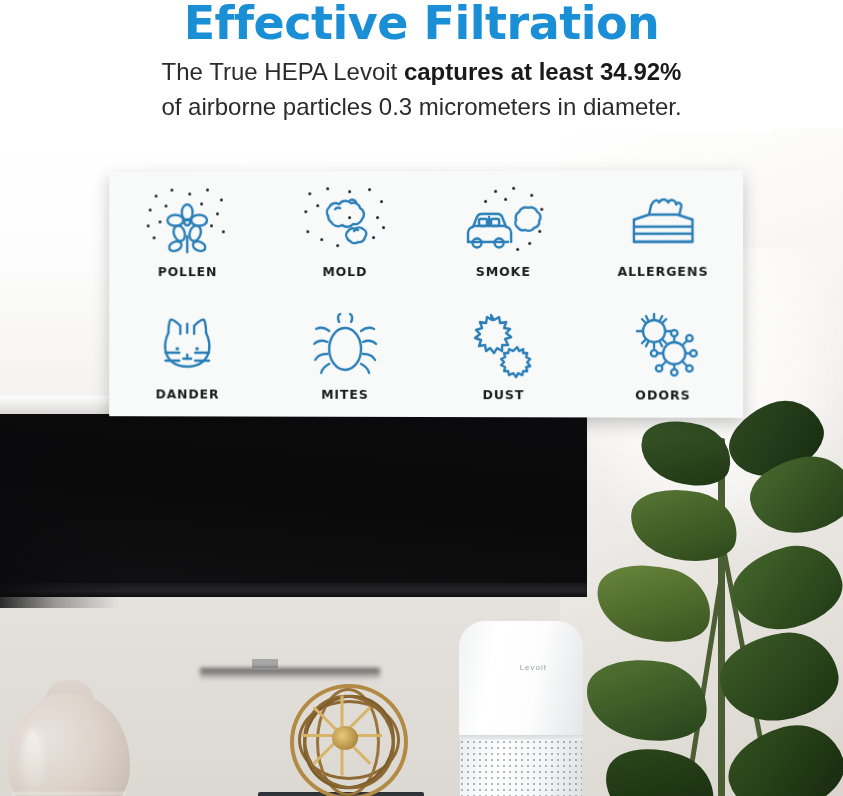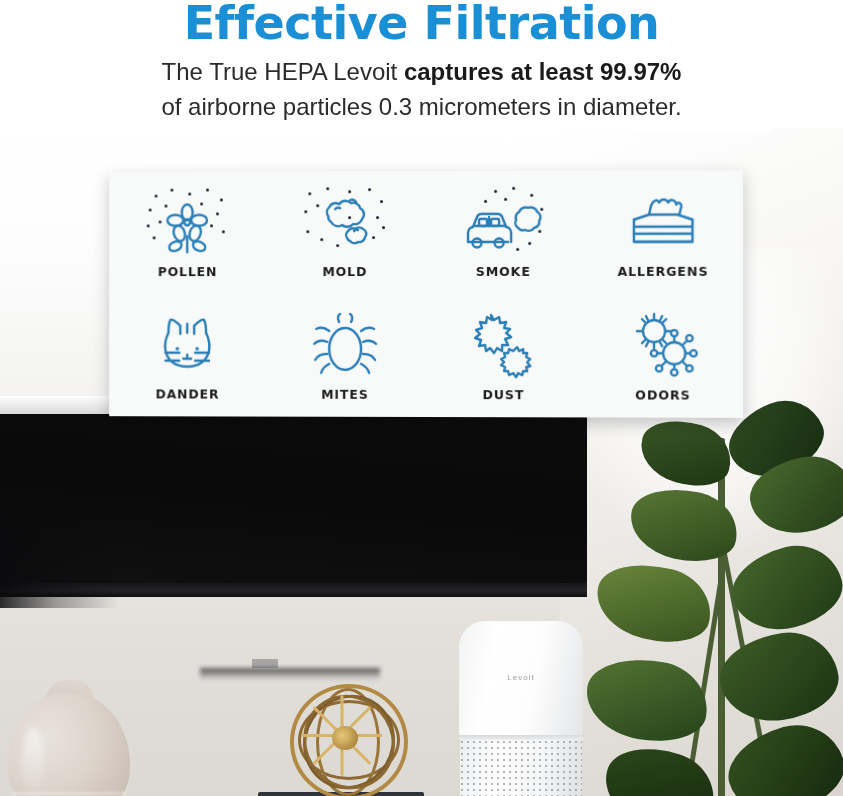--- a/index.html
+++ b/index.html
@@ -71,22 +71,22 @@
   .pur-top{position:absolute;left:0;top:0;width:124px;height:118px;
       background:linear-gradient(100deg,#f2f3f4 0%,#ffffff 28%,#fdfdfd 60%,#e3e5e7 100%);
       border-radius:26px 26px 6px 6px;}
   .pur-seam{position:absolute;left:0;top:114px;width:124px;height:5px;
       background:linear-gradient(180deg,#d7d9db,#eceef0);}
   .pur-mesh{position:absolute;left:1px;top:119px;width:122px;height:82px;
       background:
         radial-gradient(circle at 2px 2px, rgba(120,124,128,.55) 1.1px, rgba(0,0,0,0) 1.5px) 0 0/6px 6px,
         linear-gradient(100deg,#eceef0 0%,#ffffff 30%,#f4f5f6 65%,#dcdee0 100%);
       border-radius:3px 3px 18px 18px;}
-  .pur-brand{position:absolute;left:36px;top:52px;width:52px;height:10px;
-      color:#9b9ea1;font-size:8px;letter-spacing:1px;text-align:center;line-height:10px;}
+  .pur-brand{position:absolute;left:36px;top:42px;width:52px;height:10px;
+      color:#9b9ea1;font-size:8px;letter-spacing:1px;text-align:right;line-height:10px;}
 
   
   .plant{position:absolute;left:600px;top:270px;width:243px;height:526px;}
   .stem{position:absolute;background:#4a5d33;border-radius:2px;}
   .leaf{position:absolute;border-radius:58% 42% 52% 48%/46% 58% 42% 54%;}
 
   
   .header{position:absolute;left:0;top:0;width:771px;height:132px;background:#fff;z-index:5;}
   .title{position:absolute;left:0;top:-4px;width:843px;text-align:center;
       font-size:46px;font-weight:bold;letter-spacing:-.5px;color:#1a8fd6;
@@ -174,21 +174,21 @@
       <div class="pur-top"></div>
       <div class="pur-brand">Levoit</div>
       <div class="pur-seam"></div>
       <div class="pur-mesh"></div>
 
     </div>
   </div>
 
   <div class="header">
     <div class="title">Effective Filtration</div>
-    <div class="sub1"><span>The True HEPA Levoit </span><b>captures at least 99.97%</b></div>
+    <div class="sub1"><span>The True HEPA Levoit </span><b>captures at least 34.92%</b></div>
     <div class="sub2">of airborne particles 0.3 micrometers in diameter.</div>
   </div>
 
   <div class="panel">
     <div class="grid">
 
       <div class="cell">
         <div class="art">
           <div class="dotfield">
             <div class="dot" style="left:10px;top:8px;"></div>

